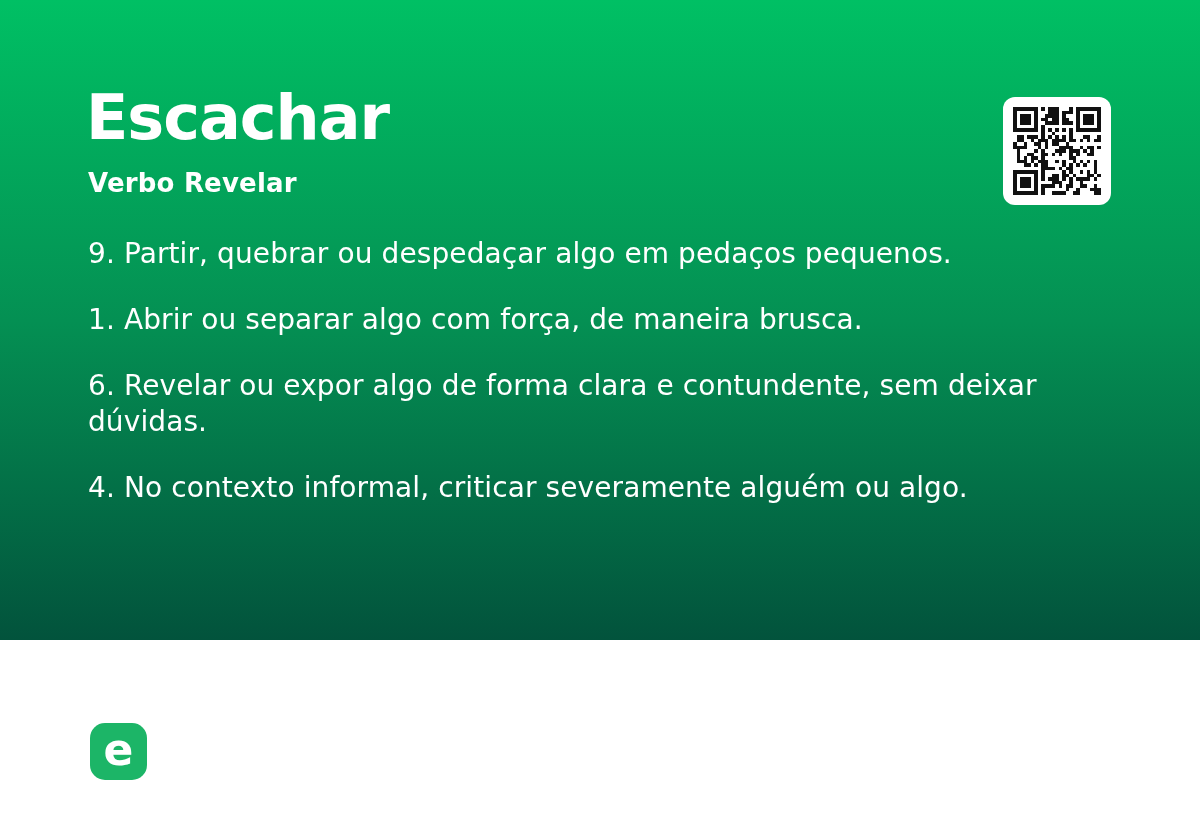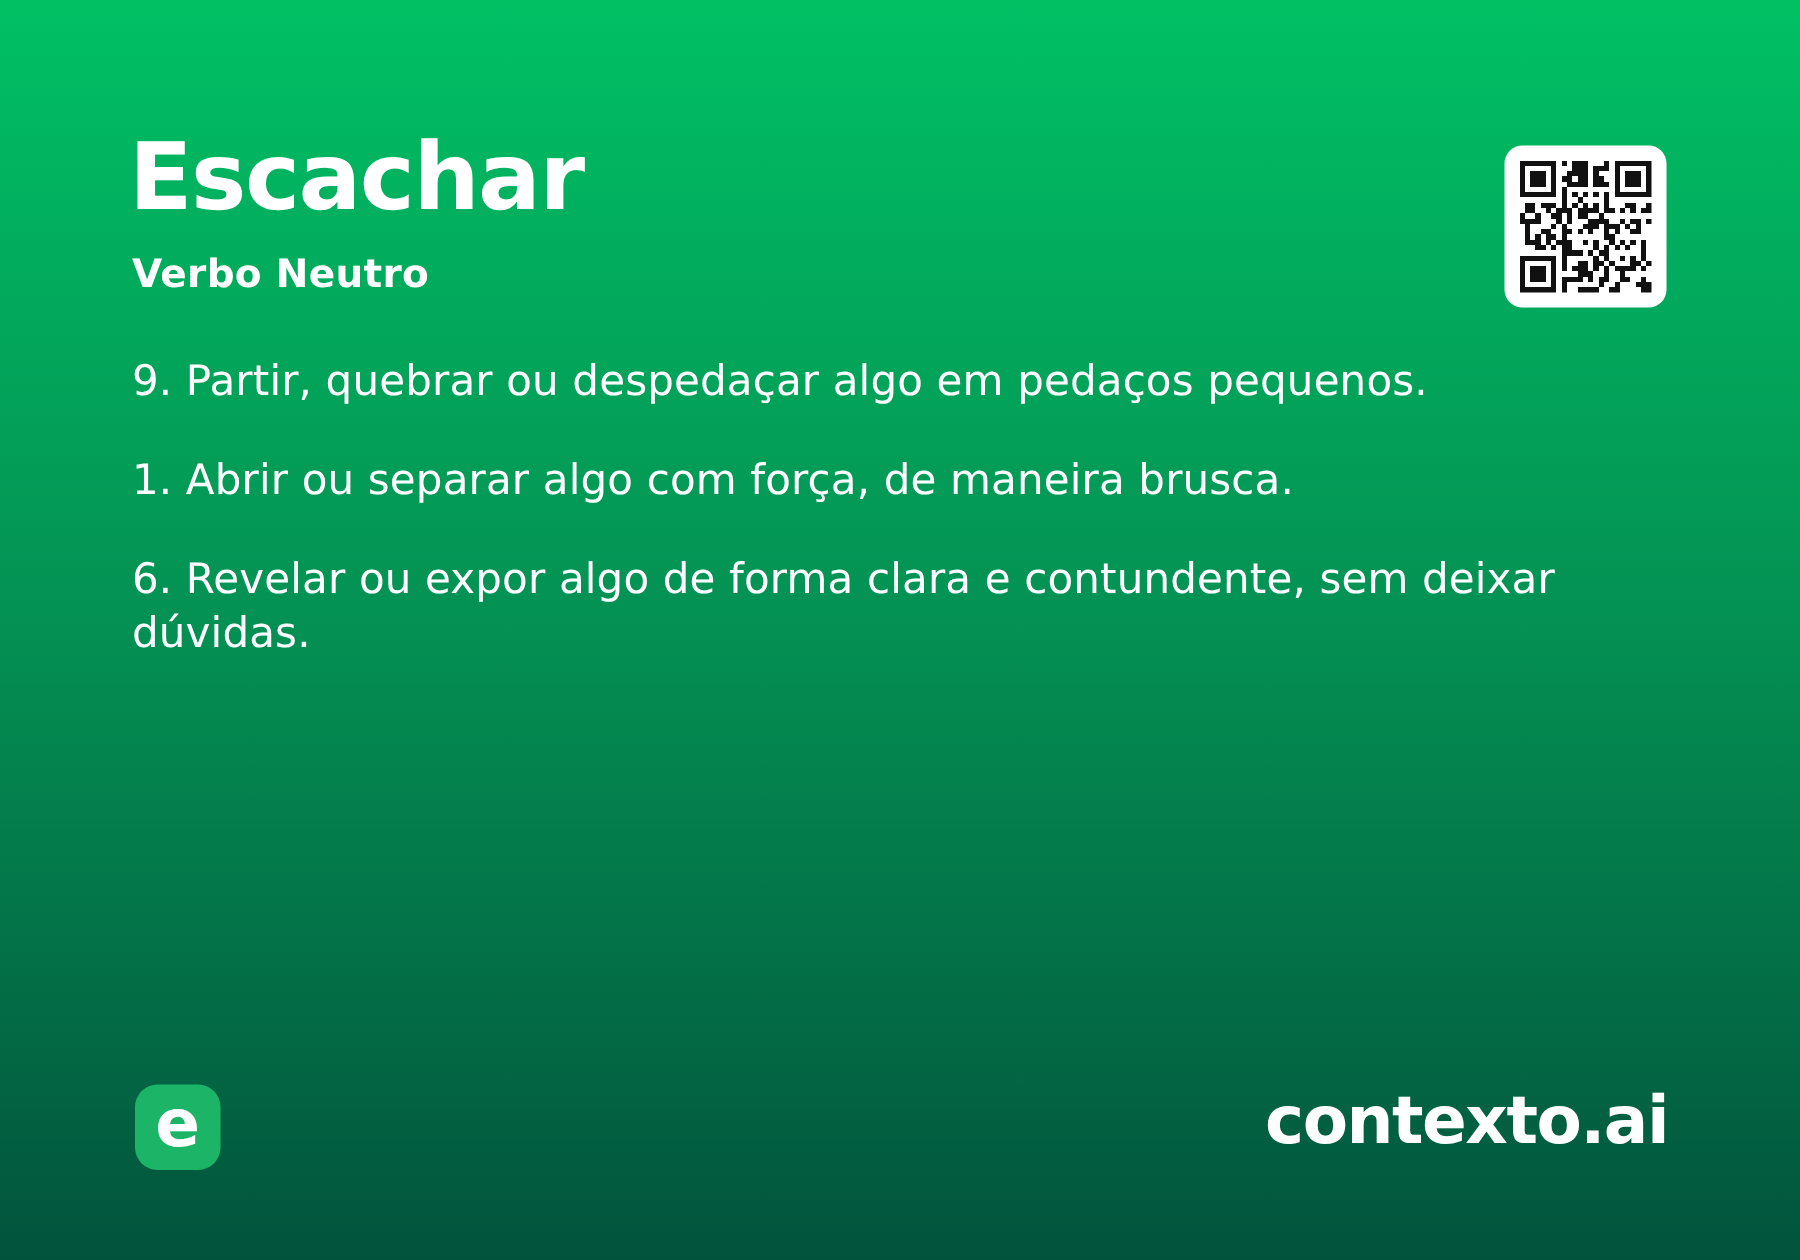--- a/index.html
+++ b/index.html
@@ -5,21 +5,21 @@
 <style>
   * { margin: 0; padding: 0; box-sizing: border-box; }
   html, body { width: 1200px; height: 840px; overflow: hidden; }
   body {
     font-family: "DejaVu Sans", "Liberation Sans", sans-serif;
     color: #ffffff;
   }
   .card {
     position: relative;
     width: 1200px;
-    height: 840px;
+    height: 640px;
     background: linear-gradient(180deg, #00c064 0%, #049053 50%, #02533c 100%);
   }
   .word-title {
     position: absolute;
     left: 86px;
     top: 84px;
     font-size: 62px;
     font-weight: 800;
     letter-spacing: -1px;
     line-height: 1.1;
@@ -83,21 +83,21 @@
     letter-spacing: -1px;
   }
 </style>
 </head>
 <body>
 
 <div class="card">
 
   <h1 class="word-title">Escachar</h1>
 
-  <div class="word-type">Verbo Neutro</div>
+  <div class="word-type">Verbo Revelar</div>
 
   <div class="qr-box">
     <svg id="qr-svg" viewBox="0 0 25 25" shape-rendering="crispEdges" xmlns="http://www.w3.org/2000/svg" aria-hidden="true">
         <rect x="8" y="0" width="1" height="1" fill="#111111"></rect>
         <rect x="10" y="0" width="1" height="1" fill="#111111"></rect>
         <rect x="11" y="0" width="1" height="1" fill="#111111"></rect>
         <rect x="12" y="0" width="1" height="1" fill="#111111"></rect>
         <rect x="16" y="0" width="1" height="1" fill="#111111"></rect>
         <rect x="10" y="1" width="1" height="1" fill="#111111"></rect>
         <rect x="11" y="1" width="1" height="1" fill="#111111"></rect>
@@ -308,20 +308,21 @@
         <rect x="0" y="18" width="7" height="7" fill="#111111"></rect>
         <rect x="1" y="19" width="5" height="5" fill="#ffffff"></rect>
         <rect x="2" y="20" width="3" height="3" fill="#111111"></rect>
       </svg>
   </div>
 
   <main class="definitions">
     <p>9. Partir, quebrar ou despedaçar algo em pedaços pequenos.</p>
     <p>1. Abrir ou separar algo com força, de maneira brusca.</p>
     <p>6. Revelar ou expor algo de forma clara e contundente, sem deixar dúvidas.</p>
+    <p>4. No contexto informal, criticar severamente alguém ou algo.</p>
   </main>
 
   <div class="logo-badge">
     <span>e</span>
   </div>
 
   <div class="brand-name">contexto.ai</div>
 
 </div>
 

